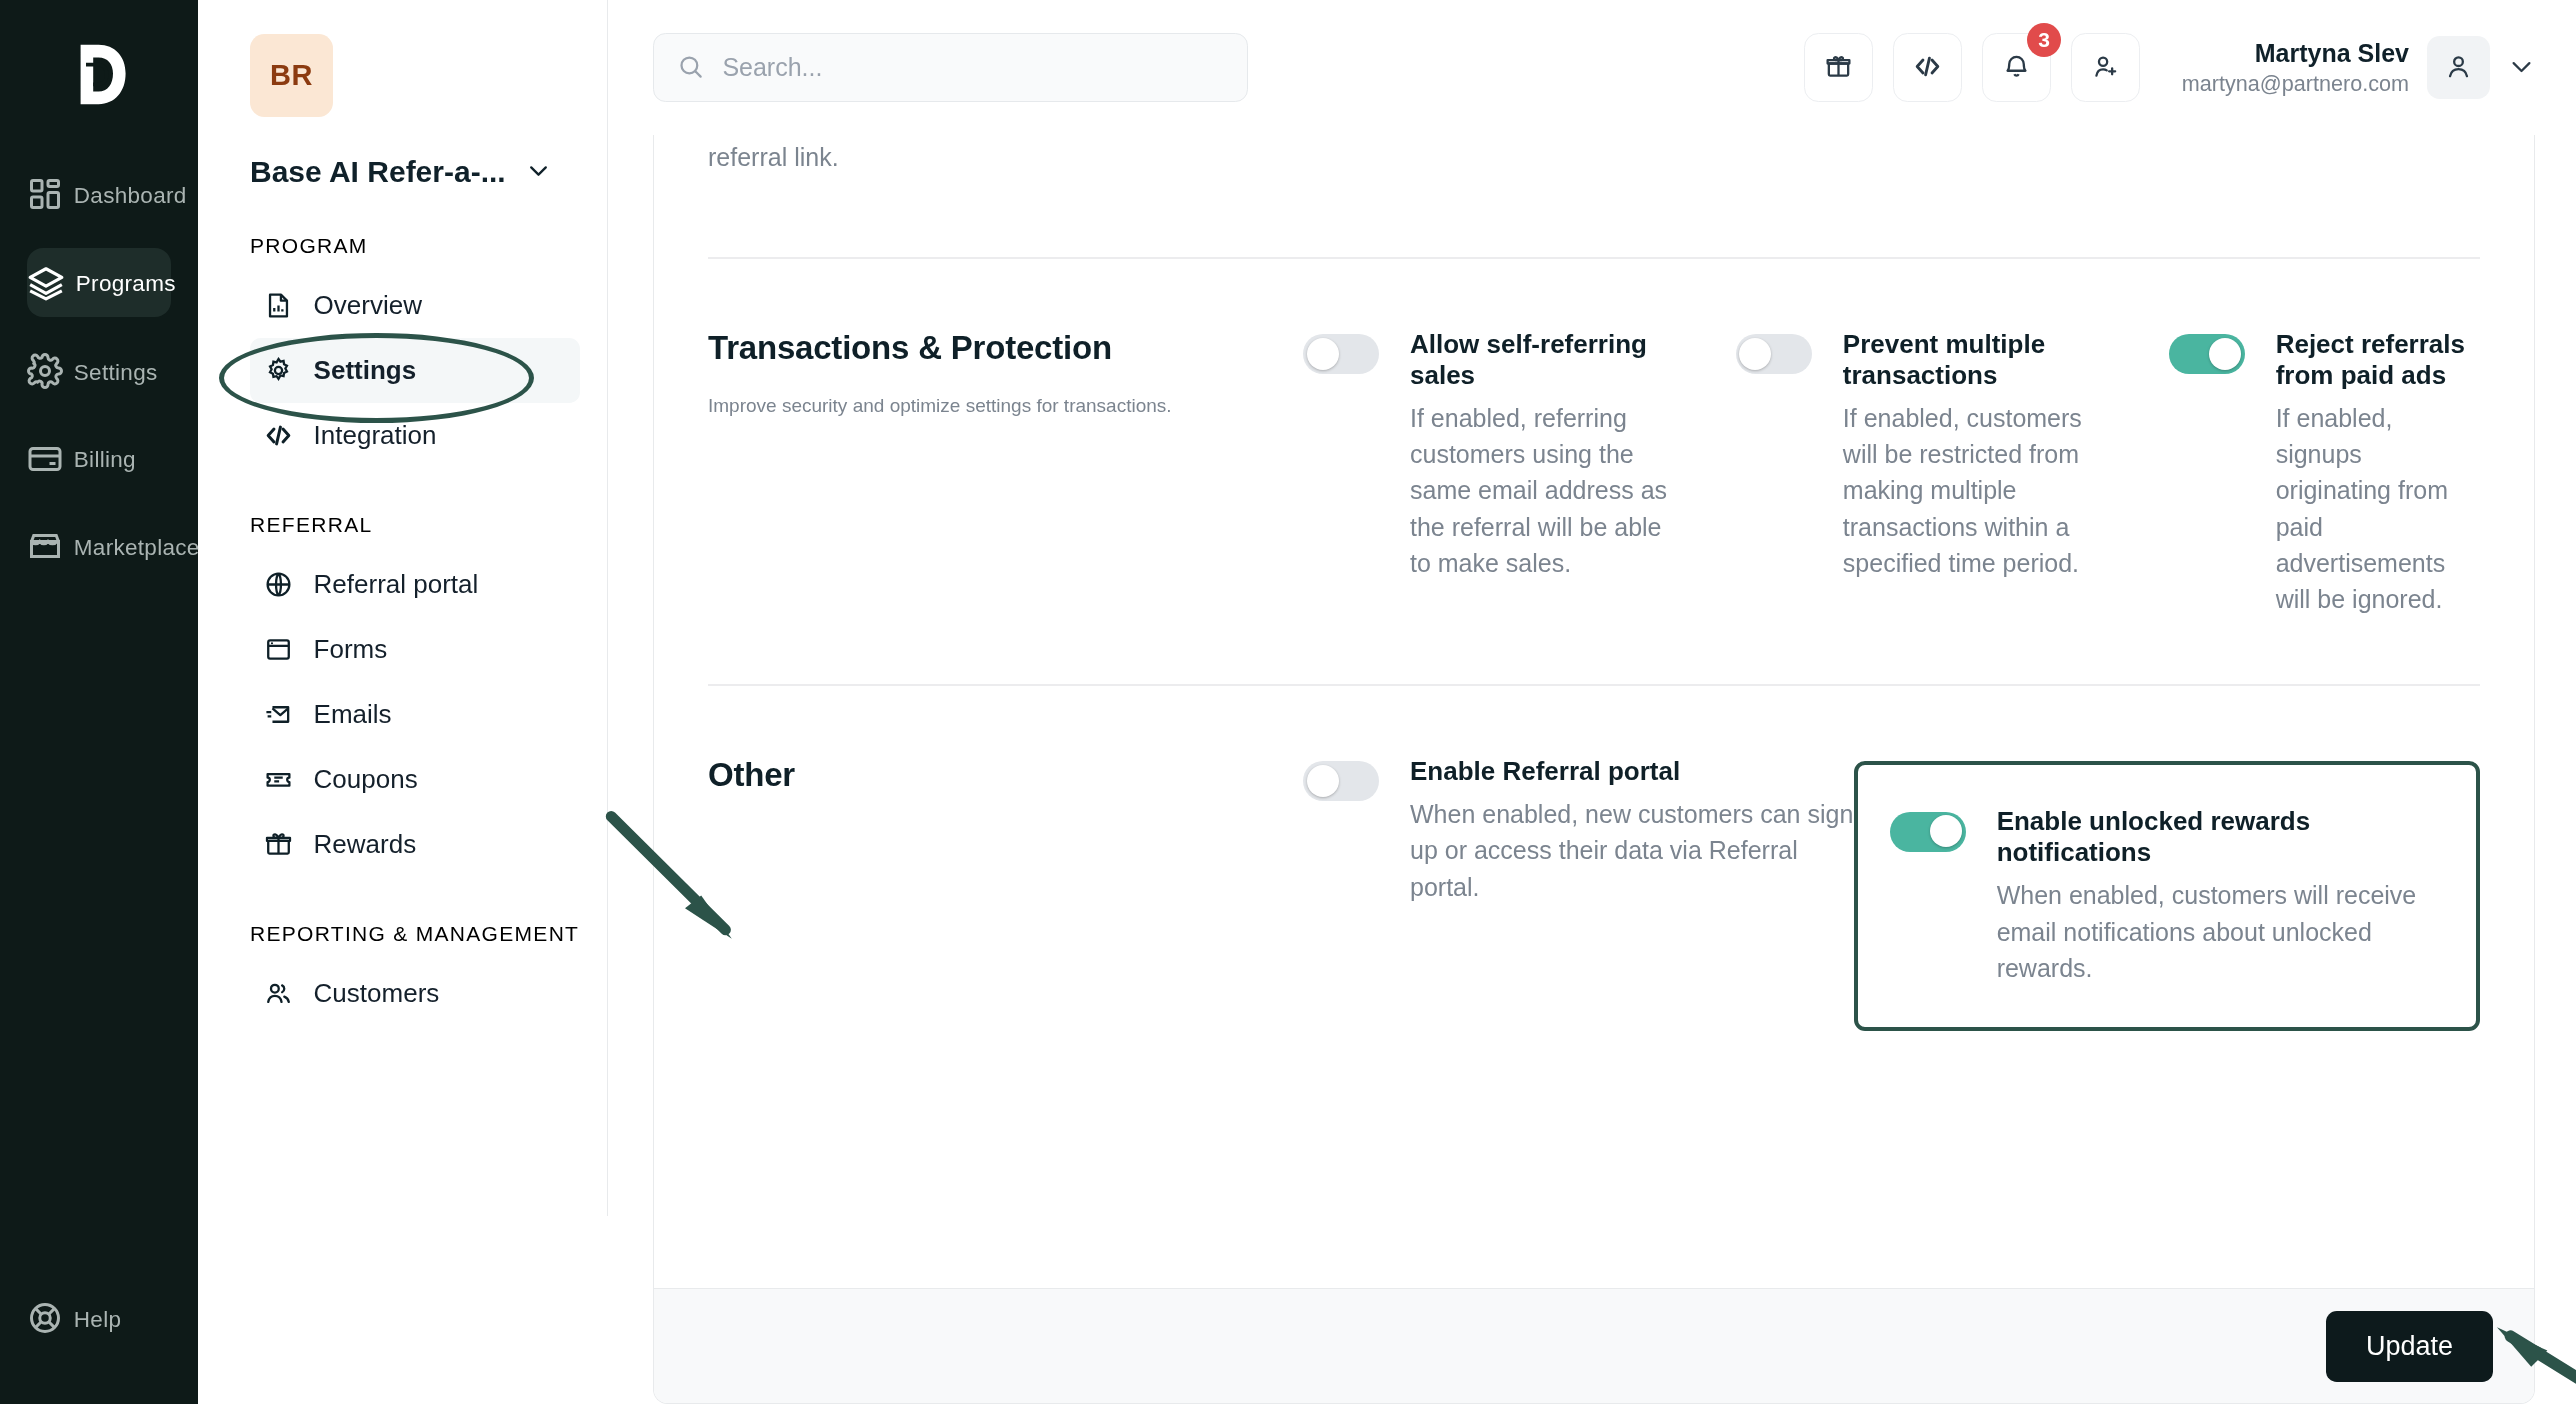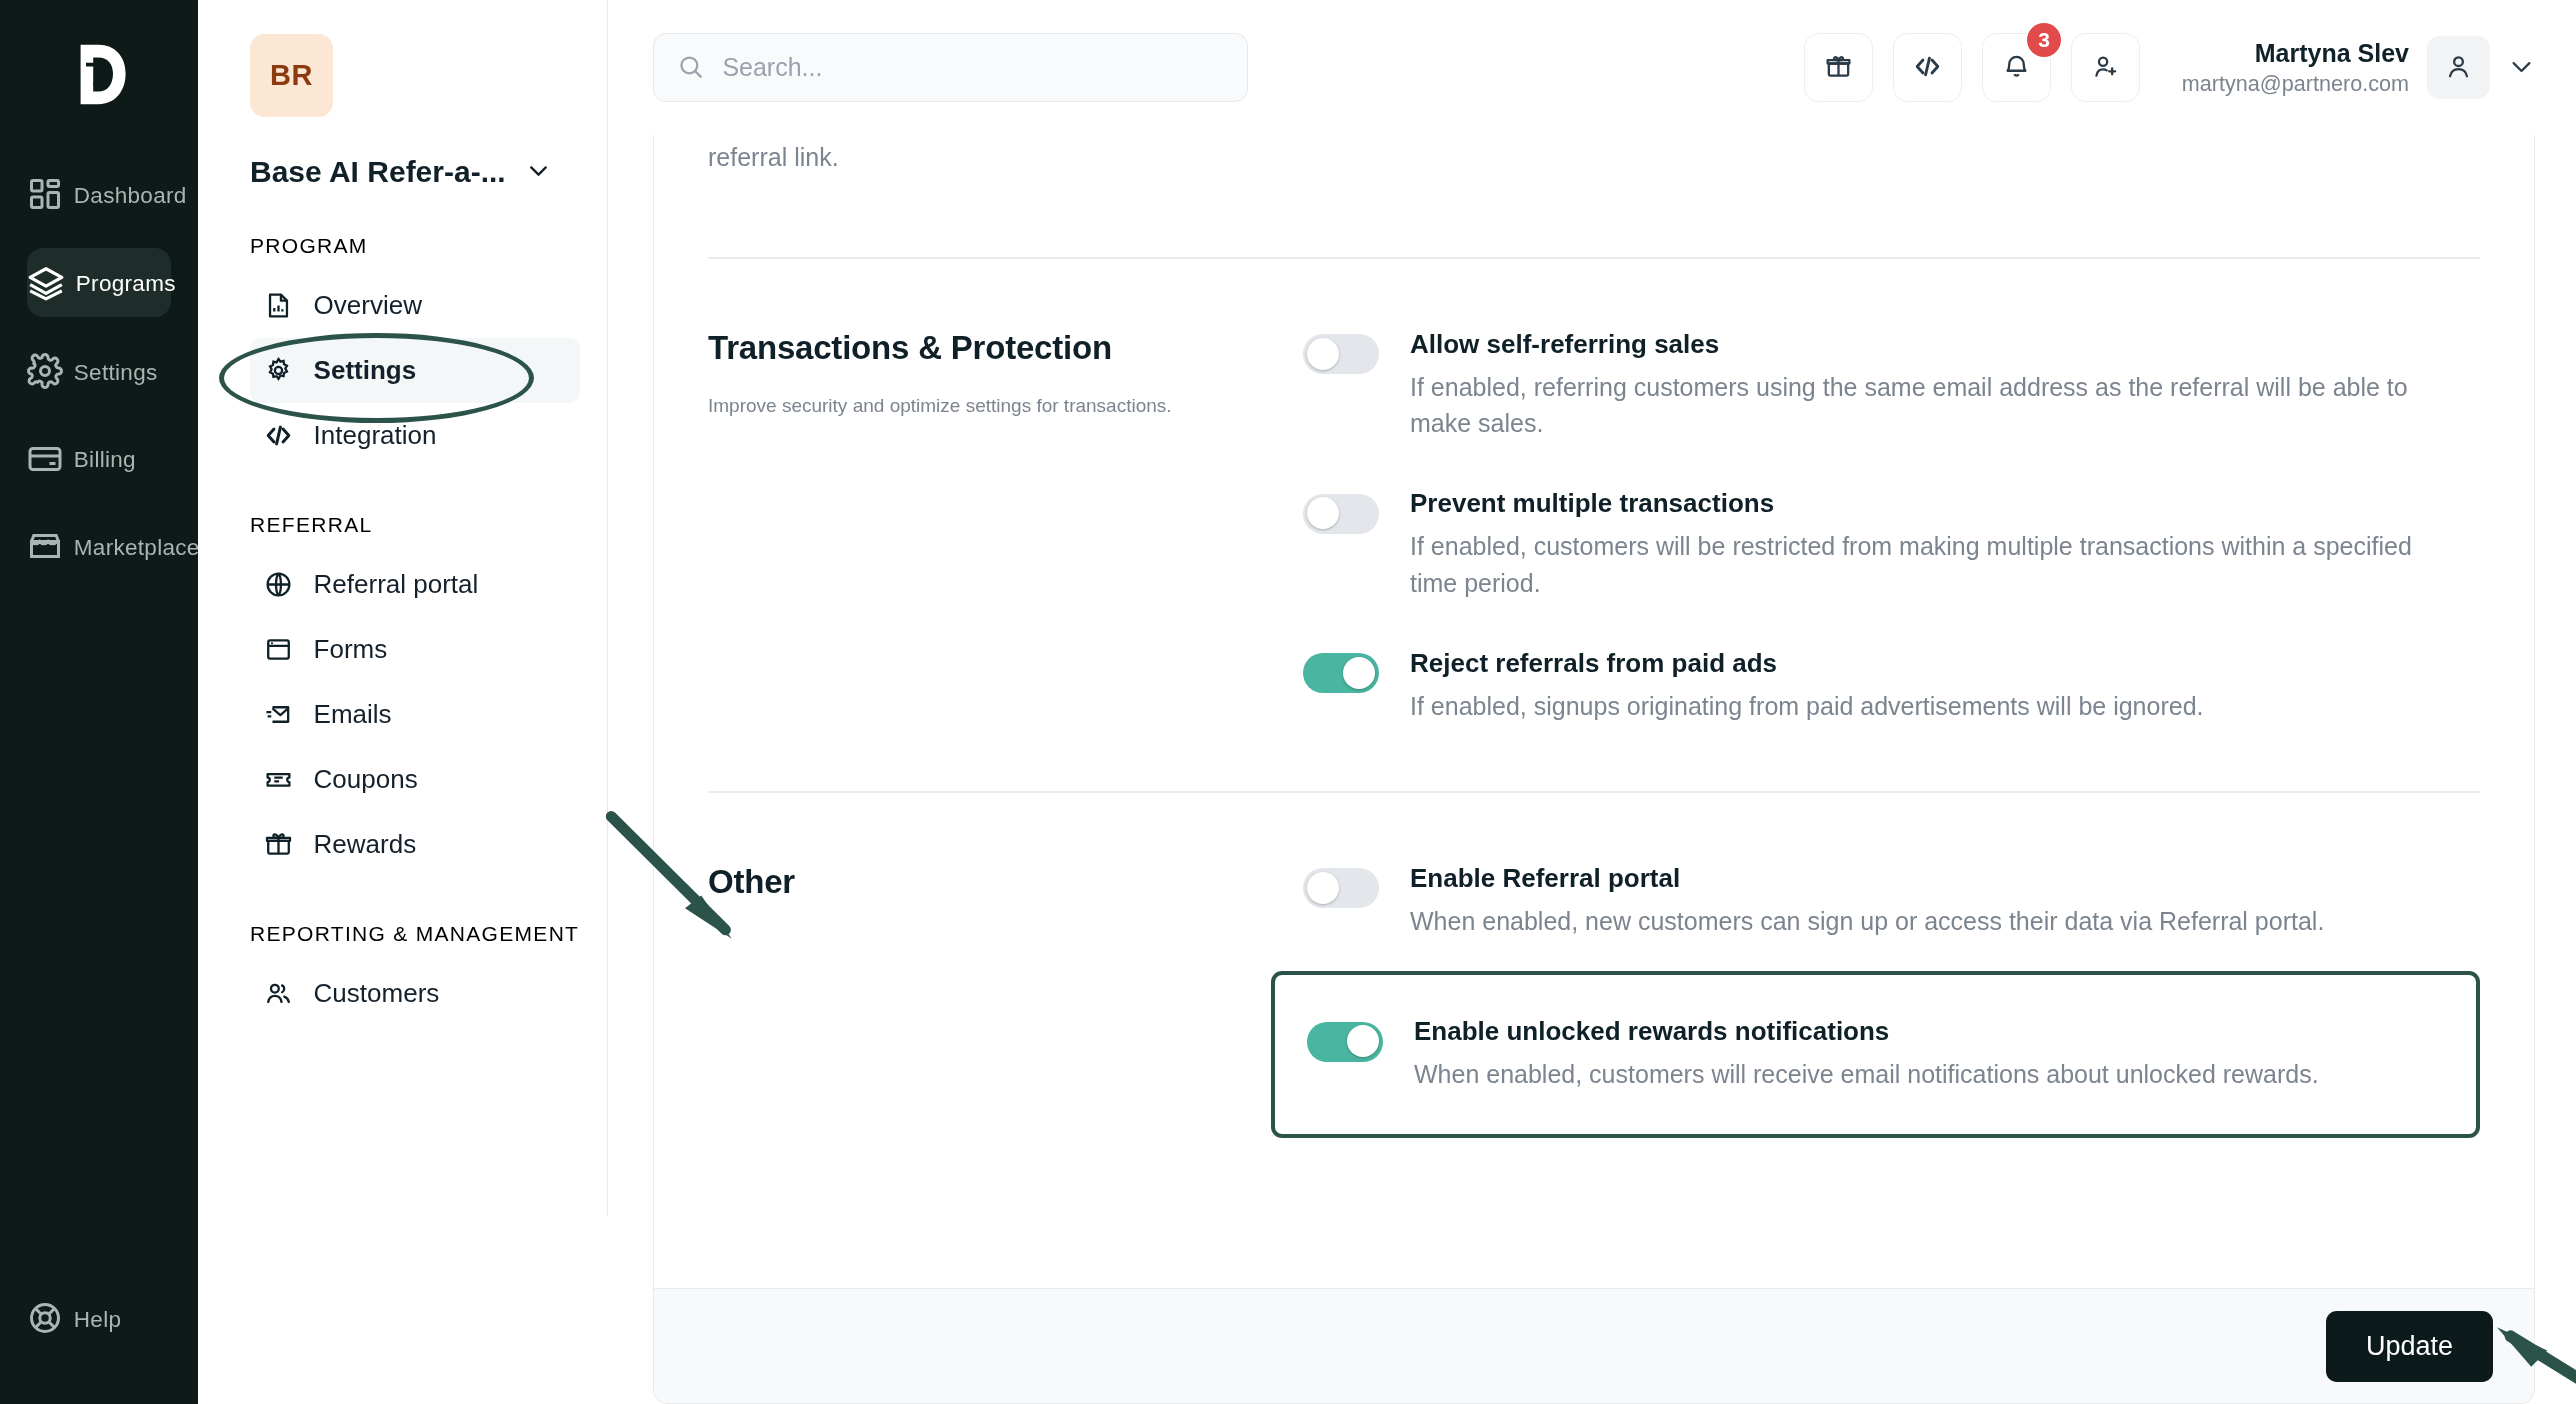--- a/index.html
+++ b/index.html
@@ -108,21 +108,21 @@
   .clipped-col { color: #7b848f; font-size: 25px; line-height: 1.55; margin-top: -36px; }
   .clipped-a { width: 577px; }
   .clipped-b { width: 541px; margin-left: 27px; }
 
   .divider { height: 1.8px; background: #ececee; margin: 50px 0 0; }
 
   .section { display: flex; padding: 70px 0 0; }
   .sec-left { width: 595px; flex: 0 0 595px; padding-right: 36px; }
   .sec-title { font-size: 33px; font-weight: bold; color: #0f2028; letter-spacing: -0.2px; }
   .sec-desc { margin-top: 25px; font-size: 19px; line-height: 1.5; color: #7b848f; }
-  .sec-right { flex: 1 1 auto; display: flex; flex-direction: column; gap: 47px; }
+  .sec-right { flex: 1 1 auto; display: flex; flex-direction: row; gap: 47px; }
 
   .toggle-row { display: flex; gap: 31px; align-items: flex-start; }
   .switch {
     width: 76px; height: 40px; border-radius: 20px; flex: 0 0 76px;
     background: #e3e6ea; position: relative; cursor: pointer; margin-top: 5.4px;
   }
   .switch.on { background: #4ab5a0; }
   .switch .knob {
     position: absolute; top: 3.6px; left: 3.6px; width: 32px; height: 32px;
     border-radius: 16px; background: #fff; box-shadow: 0 0.9px 2.7px rgba(0,0,0,.25);

